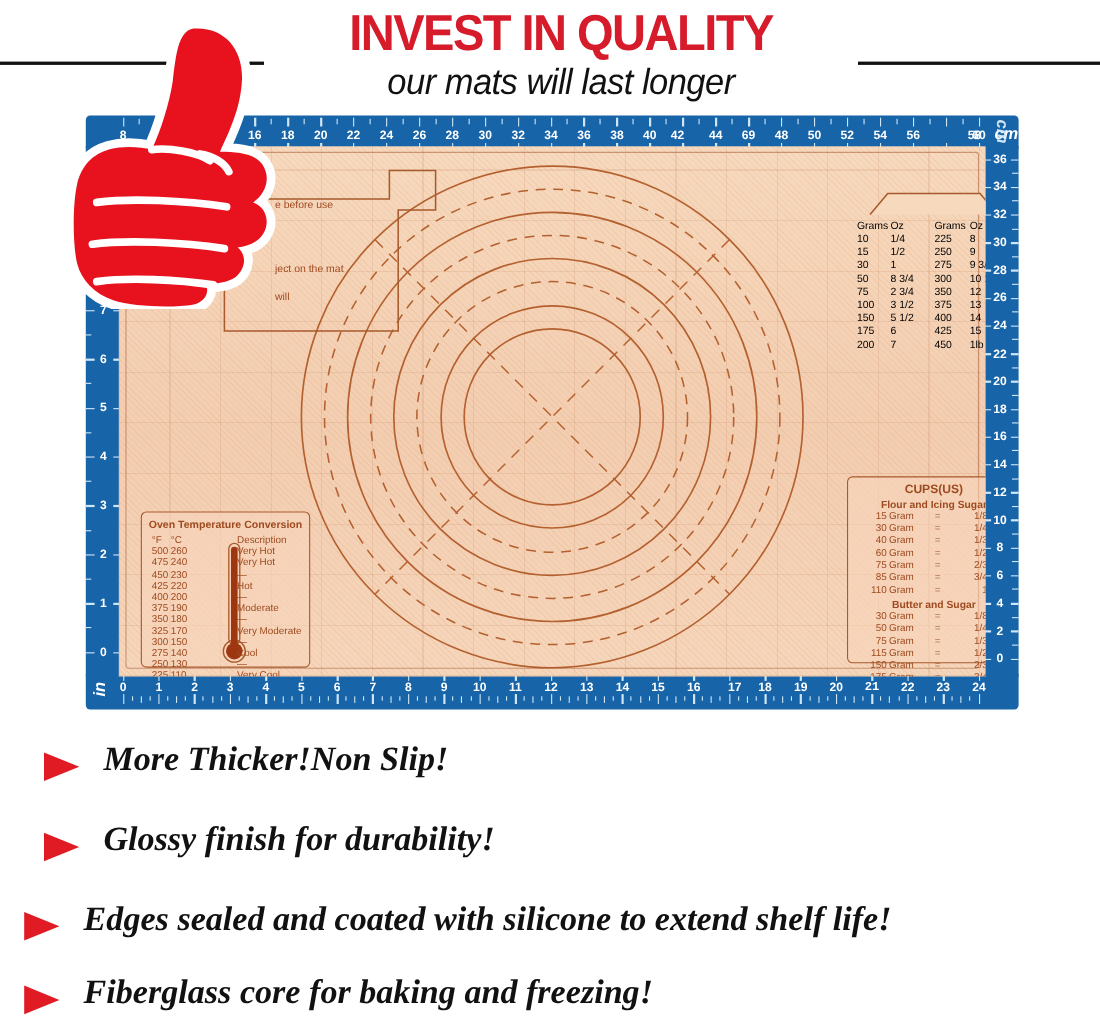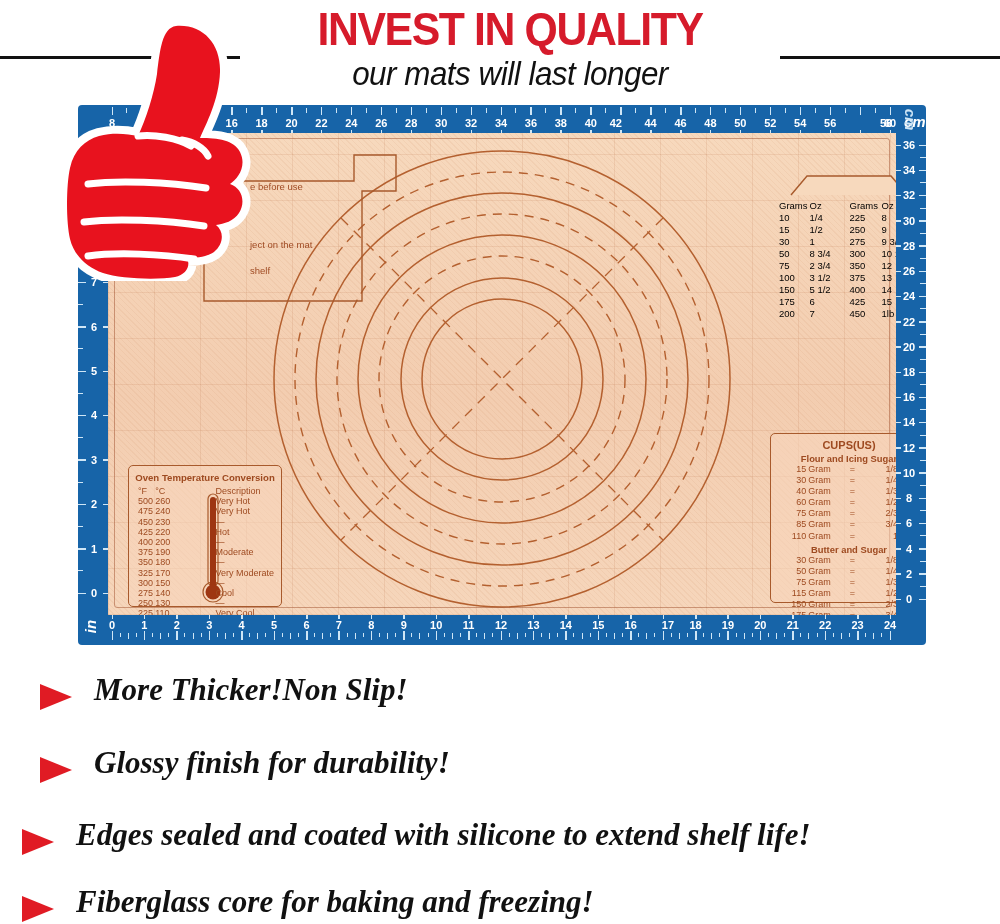--- a/index.html
+++ b/index.html
@@ -251,21 +251,21 @@
         <div class="tick" style="left: 542.192px; top: 25px; width: 1.5px; height: 5px;"></div>
         <div class="tick" style="left: 557.154px; top: 3px; width: 1px; height: 5px;"></div>
         <div class="tnum" style="left: 531.692px; top: 12px; width: 22px; ">42</div>
         <div class="tick" style="left: 572.115px; top: 2px; width: 1.5px; height: 8px;"></div>
         <div class="tick" style="left: 572.115px; top: 25px; width: 1.5px; height: 5px;"></div>
         <div class="tick" style="left: 587.077px; top: 3px; width: 1px; height: 5px;"></div>
         <div class="tnum" style="left: 561.615px; top: 12px; width: 22px; text-align: center;">44</div>
         <div class="tick" style="left: 602.038px; top: 2px; width: 1.5px; height: 8px;"></div>
         <div class="tick" style="left: 602.038px; top: 25px; width: 1.5px; height: 5px;"></div>
         <div class="tick" style="left: 617px; top: 3px; width: 1px; height: 5px;"></div>
-        <div class="tnum" style="left: 591.538px; top: 12px; width: 22px; text-align: center;">46</div>
+        <div class="tnum" style="left: 591.538px; top: 12px; width: 22px; text-align: center;">69</div>
         <div class="tick" style="left: 631.962px; top: 2px; width: 1.5px; height: 8px;"></div>
         <div class="tick" style="left: 631.962px; top: 25px; width: 1.5px; height: 5px;"></div>
         <div class="tick" style="left: 646.923px; top: 3px; width: 1px; height: 5px;"></div>
         <div class="tnum" style="left: 621.462px; top: 12px; width: 22px; text-align: center;">48</div>
         <div class="tick" style="left: 661.885px; top: 2px; width: 1.5px; height: 8px;"></div>
         <div class="tick" style="left: 661.885px; top: 25px; width: 1.5px; height: 5px;"></div>
         <div class="tick" style="left: 676.846px; top: 3px; width: 1px; height: 5px;"></div>
         <div class="tnum" style="left: 651.385px; top: 12px; width: 22px; text-align: center;">50</div>
         <div class="tick" style="left: 691.808px; top: 2px; width: 1.5px; height: 8px;"></div>
         <div class="tick" style="left: 691.808px; top: 25px; width: 1.5px; height: 5px;"></div>
@@ -413,21 +413,21 @@
         <div class="tick" style="left: 681.833px; top: 18px; width: 1.5px; height: 9px;"></div>
         <div class="tick" style="left: 689.938px; top: 20px; width: 1px; height: 4px;"></div>
         <div class="tick" style="left: 698.042px; top: 20px; width: 1px; height: 6px;"></div>
         <div class="tick" style="left: 706.146px; top: 20px; width: 1px; height: 4px;"></div>
         <div class="tnum" style="left: 671.333px; top: 6px; width: 22px; text-align: center;">20</div>
         <div class="tick" style="left: 714.25px; top: 0px; width: 1.5px; height: 6px;"></div>
         <div class="tick" style="left: 714.25px; top: 18px; width: 1.5px; height: 9px;"></div>
         <div class="tick" style="left: 722.354px; top: 20px; width: 1px; height: 4px;"></div>
         <div class="tick" style="left: 730.458px; top: 20px; width: 1px; height: 6px;"></div>
         <div class="tick" style="left: 738.562px; top: 20px; width: 1px; height: 4px;"></div>
-        <div class="tnum" style="left: 703.75px; top: 6px; width: 22px; text-align: center;">21</div>
+        <div class="tnum" style="left: 703.75px; top: 6px; width: 22px; text-align: center; font-family: Liberation Mono, monospace;">21</div>
         <div class="tick" style="left: 746.667px; top: 0px; width: 1.5px; height: 6px;"></div>
         <div class="tick" style="left: 746.667px; top: 18px; width: 1.5px; height: 9px;"></div>
         <div class="tick" style="left: 754.771px; top: 20px; width: 1px; height: 4px;"></div>
         <div class="tick" style="left: 762.875px; top: 20px; width: 1px; height: 6px;"></div>
         <div class="tick" style="left: 770.979px; top: 20px; width: 1px; height: 4px;"></div>
         <div class="tnum" style="left: 736.167px; top: 6px; width: 22px; text-align: center;">22</div>
         <div class="tick" style="left: 779.083px; top: 0px; width: 1.5px; height: 6px;"></div>
         <div class="tick" style="left: 779.083px; top: 18px; width: 1.5px; height: 9px;"></div>
         <div class="tick" style="left: 787.188px; top: 20px; width: 1px; height: 4px;"></div>
         <div class="tick" style="left: 795.292px; top: 20px; width: 1px; height: 6px;"></div>
@@ -579,21 +579,21 @@
       </svg>
 
       <div id="inner-frame"></div>
 
       <svg style="position:absolute;left:94px;top:20px;" width="196" height="150">
         <path d="M2 28 H152 V2 H194 V38 H160 V148 H2 Z" fill="none" stroke="#a85a2c" stroke-width="1.4"></path>
       </svg>
       <div id="instructions">
         <div class="ln" style="left:42px; top:20px;">e before use</div>
         <div class="ln" style="left:42px; top:78px;">ject on the mat</div>
-        <div class="ln" style="left:42px; top:104px;">shelf</div>
+        <div class="ln" style="left:42px; top:104px;">will</div>
       </div>
 
 
       <svg id="weight-banner" viewBox="0 0 120 22">
         <path d="M2 21 L18 2 L102 2 L118 21" fill="#f7d9bd" stroke="#a85a2c" stroke-width="1.4"></path>
       </svg>
       <div id="weight-body">
         <table class="grid">
           <tbody>
               <tr>

